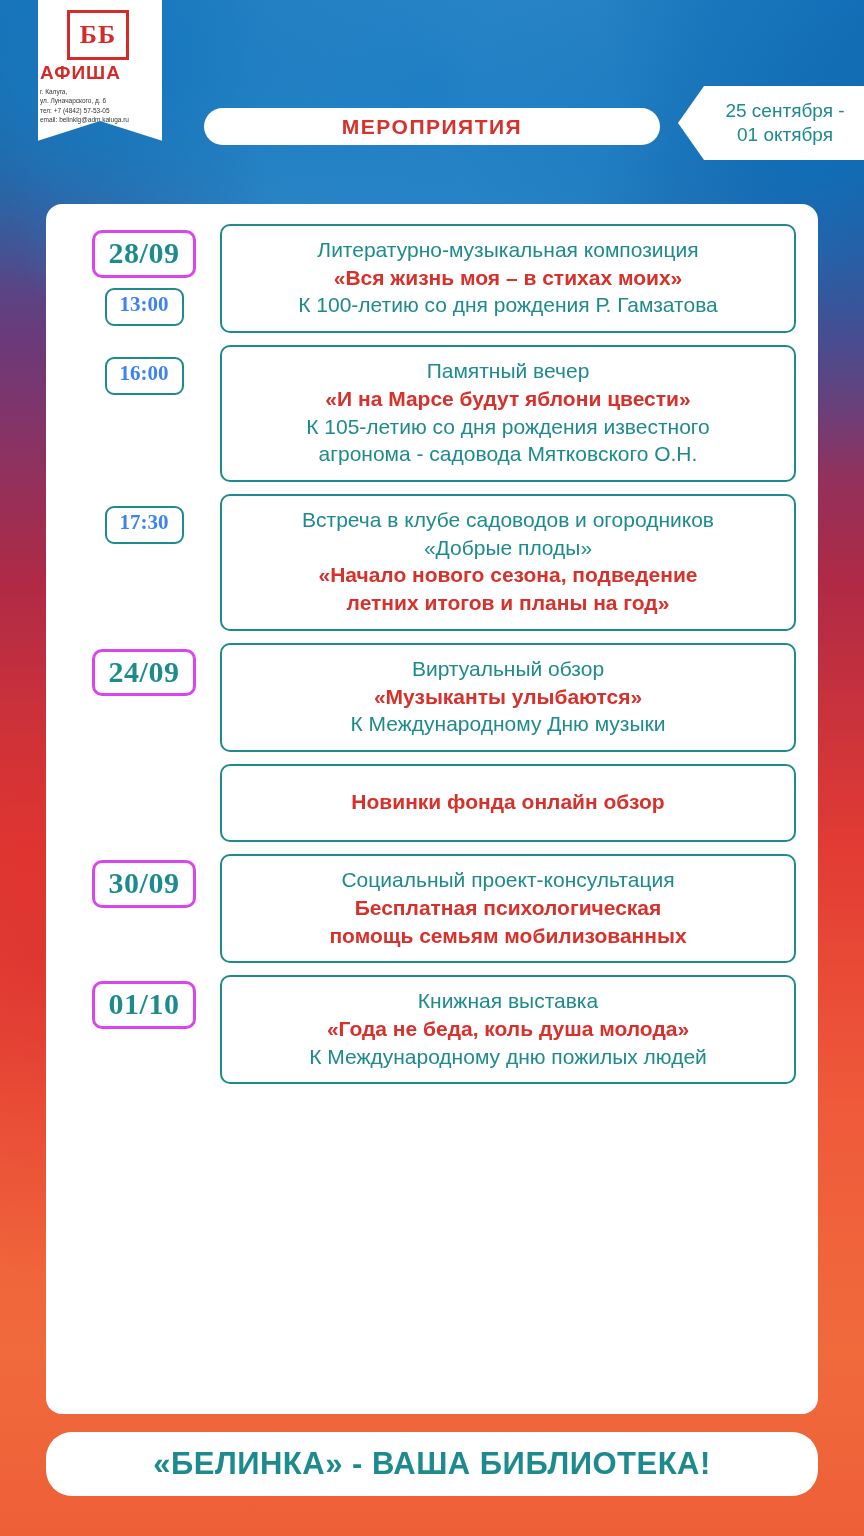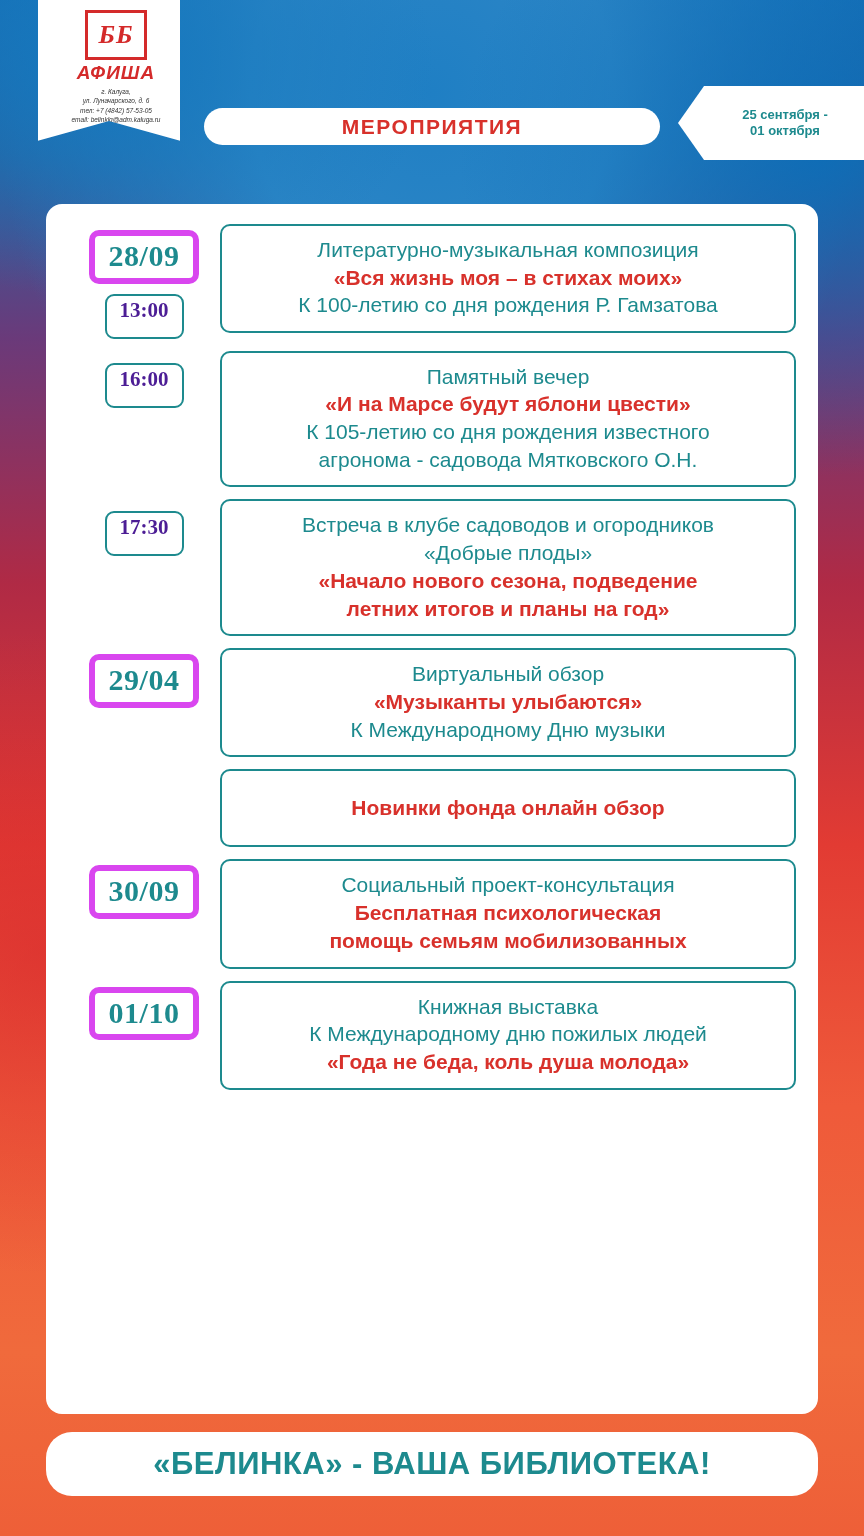--- a/index.html
+++ b/index.html
@@ -32,25 +32,23 @@
     pointer-events: none;
   }
 
   
   .logo-flag {
     position: absolute;
     left: 38px;
     top: 0;
     width: 116px;
     background: #ffffff;
-    padding: 8px 6px 16px 20px;
-    text-align: center;
+    padding: 8px 6px 16px 2px;
     clip-path: polygon(0 0, 100% 0, 100% 100%, 50% 86%, 0 100%);
     box-shadow: 0 2px 6px rgba(0,0,0,0.18);
-    font-style: italic;
   }
   .logo-mark {
     width: 56px;
     height: 44px;
     margin: 2px auto 0 auto;
     border: 3px solid #d42a2a;
     display: flex;
     align-items: center;
     justify-content: center;
   }
@@ -106,22 +104,22 @@
     clip-path: polygon(14% 0, 100% 0, 100% 100%, 14% 100%, 0 50%);
     display: flex;
     flex-direction: column;
     align-items: center;
     justify-content: center;
     padding-left: 16px;
     box-sizing: border-box;
   }
   .date-banner div {
     color: #1d8a8e;
-    font-weight: bold;
-    font-size: 13px;
+    font-weight: normal;
+    font-size: 19px;
     line-height: 1.25;
     white-space: nowrap;
     margin-left: 12px;
   }
 
   
   .card {
     position: absolute;
     left: 46px;
     top: 204px;
@@ -143,37 +141,37 @@
   }
   .gutter {
     width: 152px;
     flex: 0 0 152px;
     display: flex;
     flex-direction: column;
     align-items: center;
     padding-top: 6px;
   }
   .daybox {
-    border: 6px solid #d946ef;
+    border: 3px solid #d946ef;
     border-radius: 10px;
     color: #1d8a8e;
     font-weight: bold;
     font-size: 30px;
     padding: 3px 14px 4px 14px;
     line-height: 1.15;
     font-family: "Liberation Serif", serif;
     letter-spacing: 0.5px;
   }
   .timebox {
     border: 2.5px solid #1d8a8e;
     border-radius: 9px;
-    color: #4c1d95;
+    color: #3b82f6;
     font-weight: bold;
     font-size: 21px;
-    padding: 2px 13px 14px 13px;
+    padding: 2px 13px 7px 13px;
     margin-top: 10px;
     font-family: "Liberation Serif", serif;
   }
   .timebox.solo {
     margin-top: 6px;
   }
 
   .event {
     flex: 1;
     border: 2.5px solid #1d8a8e;
@@ -271,21 +269,21 @@
           </div>
           <div class="event">
             <div class="ln ">Встреча в клубе садоводов и огородников</div>
             <div class="ln ">«Добрые плоды»</div>
             <div class="ln red">«Начало нового сезона, подведение</div>
             <div class="ln red">летних итогов и планы на год»</div>
           </div>
         </div>
         <div class="row">
           <div class="gutter">
-            <div class="daybox">29/04</div>
+            <div class="daybox">24/09</div>
           </div>
           <div class="event">
             <div class="ln ">Виртуальный обзор</div>
             <div class="ln red">«Музыканты улыбаются»</div>
             <div class="ln ">К Международному Дню музыки</div>
           </div>
         </div>
         <div class="row">
           <div class="gutter"></div>
           <div class="event">
@@ -301,22 +299,22 @@
             <div class="ln red">Бесплатная психологическая</div>
             <div class="ln red">помощь семьям мобилизованных</div>
           </div>
         </div>
         <div class="row">
           <div class="gutter">
             <div class="daybox">01/10</div>
           </div>
           <div class="event">
             <div class="ln ">Книжная выставка</div>
+            <div class="ln red">«Года не беда, коль душа молода»</div>
             <div class="ln ">К Международному  дню пожилых людей</div>
-            <div class="ln red">«Года не беда, коль душа молода»</div>
           </div>
         </div>
       </div>
   </div>
 
   <div class="footer">
     <span>«БЕЛИНКА» - ВАША БИБЛИОТЕКА!</span>
   </div>
 
 </div>

